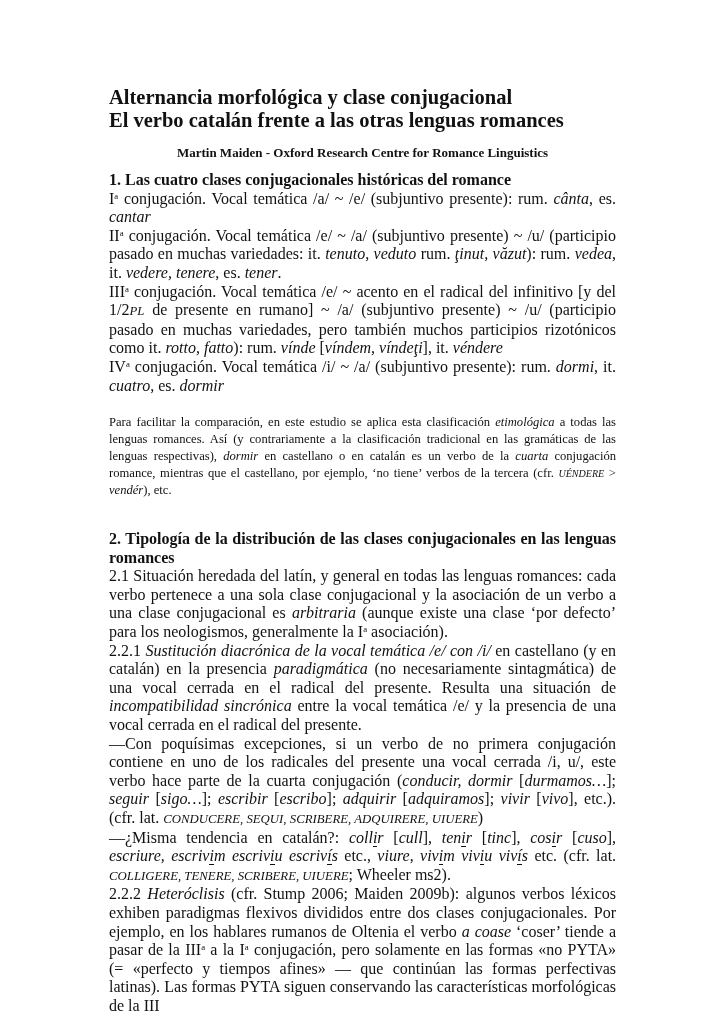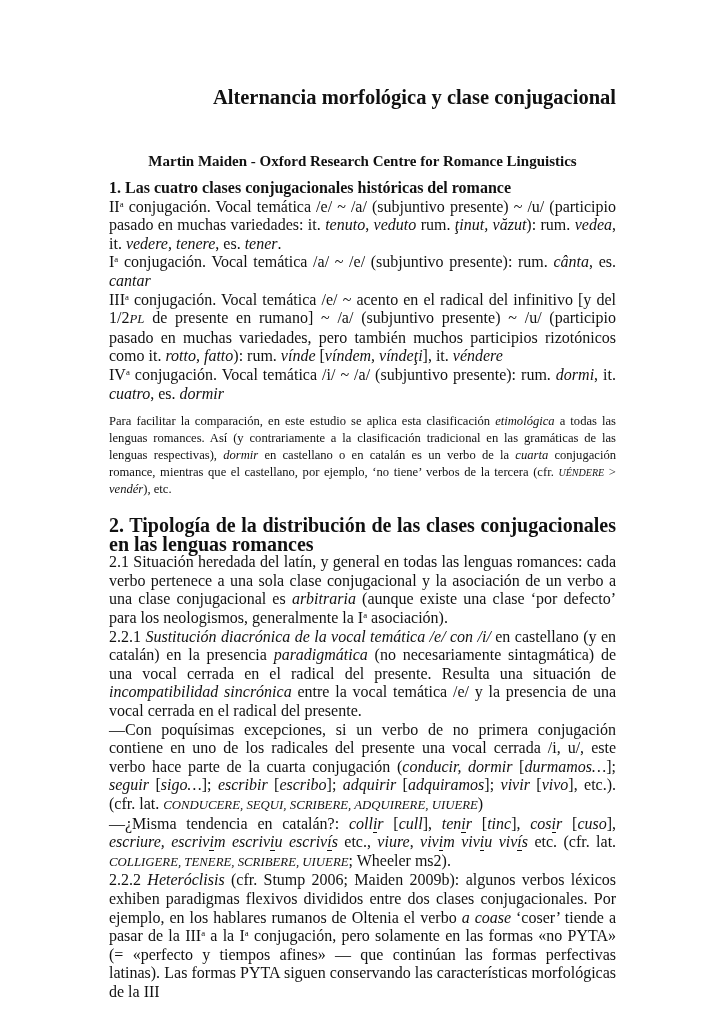--- a/index.html
+++ b/index.html
@@ -1,46 +1,46 @@
 <!DOCTYPE html>
 <html><head>
 <meta charset="utf-8">
 <style>
   html, body { margin: 0; padding: 0; background: #ffffff; }
   body { width: 725px; height: 1024px; position: relative; overflow: hidden;
          font-family: "Liberation Serif", "DejaVu Serif", serif; color: #111; }
   .page { position: absolute; left: 109px; top: 86px; width: 507px; }
-  .title { text-align: right; font-weight: bold; font-size: 20.5px; line-height: 23px; margin: 0; }
-  .author { text-align: center; font-weight: bold; font-size: 15px; line-height: 18px; margin: 20px 0 0 0; }
+  .title { text-align: left; font-weight: bold; font-size: 20.5px; line-height: 23px; margin: 0; }
+  .author { text-align: center; font-weight: bold; font-size: 13px; line-height: 18px; margin: 12px 0 0 0; }
   .h1 { font-weight: bold; font-size: 16px; line-height: 18.6px; margin: 9px 0 0 0; text-align: justify; }
-  .h2 { font-weight: bold; font-size: 20px; line-height: 18.6px; margin: 18px 0 0 0; text-align: justify; }
+  .h2 { font-weight: bold; font-size: 16px; line-height: 18.6px; margin: 31px 0 0 0; text-align: justify; }
   p.t { font-size: 16px; line-height: 18.6px; margin: 0; text-align: justify; }
-  p.note { font-size: 12.6px; line-height: 16.8px; margin: 10px 0 0 0; text-align: justify; }
+  p.note { font-size: 12.6px; line-height: 16.8px; margin: 19px 0 0 0; text-align: justify; }
   i { font-style: italic; }
   .scs { font-size: 0.8em; font-style: italic; }
   sup { font-size: 0.55em; vertical-align: 0.55em; line-height: 0; }
   u { text-decoration: none; border-bottom: 1px solid #111; }
 </style>
 </head>
 <body>
 
 <div class="page">
 
   <h1 class="title">
     <span>Alternancia morfológica y clase conjugacional</span><br>
-    <br>
+    <span>El verbo catalán frente a las otras lenguas romances</span><br>
   </h1>
 
   <div class="author">Martin Maiden - Oxford Research Centre for Romance Linguistics</div>
 
   <div class="h1">1. Las cuatro clases conjugacionales históricas del romance</div>
 
+  <p class="t"><span>I</span><sup>a</sup><span> conjugación. Vocal temática /a/ ~ /e/ (subjuntivo presente): rum. </span><i>cânta</i><span>, es. </span><i>cantar</i></p>
+
   <p class="t"><span>II</span><sup>a</sup><span> conjugación. Vocal temática /e/ ~ /a/ (subjuntivo presente) ~ /u/ (participio pasado en muchas variedades: it. </span><i>tenuto</i><span>, </span><i>veduto</i><span> rum. </span><i>ţinut, văzut</i><span>): rum. </span><i>vedea</i><span>, it. </span><i>vedere, tenere</i><span>, es. </span><i>tener</i><span>.</span></p>
-
-  <p class="t"><span>I</span><sup>a</sup><span> conjugación. Vocal temática /a/ ~ /e/ (subjuntivo presente): rum. </span><i>cânta</i><span>, es. </span><i>cantar</i></p>
 
   <p class="t"><span>III</span><sup>a</sup><span> conjugación. Vocal temática /e/ ~ acento en el radical del infinitivo [y del 1/2</span><span class="scs">PL</span><span> de presente en rumano] ~ /a/ (subjuntivo presente) ~ /u/ (participio pasado en muchas variedades, pero también muchos participios rizotónicos como it. </span><i>rotto, fatto</i><span>):  rum. </span><i>vínde</i><span> [</span><i>víndem, víndeţi</i><span>], it. </span><i>véndere</i></p>
 
   <p class="t"><span>IV</span><sup>a</sup><span> conjugación. Vocal temática /i/ ~ /a/ (subjuntivo presente): rum. </span><i>dormi</i><span>, it. </span><i>cuatro</i><span>, es. </span><i>dormir</i></p>
 
   <p class="note"><span>Para facilitar la comparación, en este estudio se aplica esta clasificación </span><i>etimológica</i><span> a todas las lenguas romances. Así (y contrariamente a la clasificación tradicional en las gramáticas de las lenguas respectivas), </span><i>dormir</i><span> en castellano o en catalán es un verbo de la </span><i>cuarta</i><span> conjugación romance, mientras que el castellano, por ejemplo, ‘no tiene’ verbos de la tercera (cfr. </span><span class="scs">UÉNDERE</span><span> &gt; </span><i>vendér</i><span>), etc.</span></p>
 
   <div class="h2">2. Tipología de la distribución de las clases conjugacionales en las lenguas romances</div>
 
   <p class="t"><span>2.1 Situación heredada del latín, y general en todas las lenguas romances: cada verbo pertenece a una sola clase conjugacional y la asociación de un verbo a una clase conjugacional es </span><i>arbitraria</i><span> (aunque existe una clase ‘por defecto’ para los neologismos, generalmente la I</span><sup>a</sup><span> asociación).</span></p>

